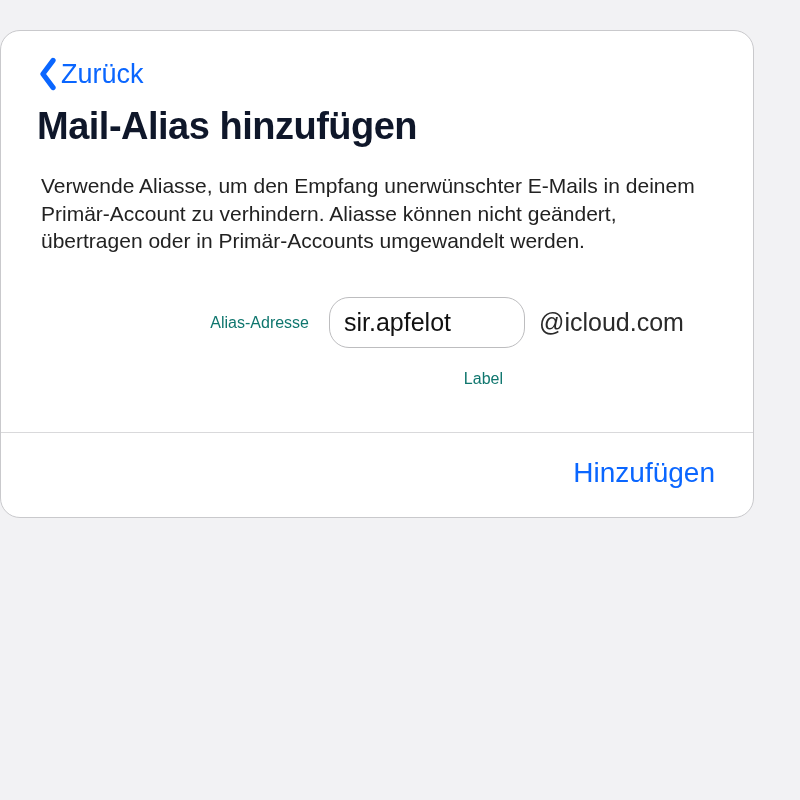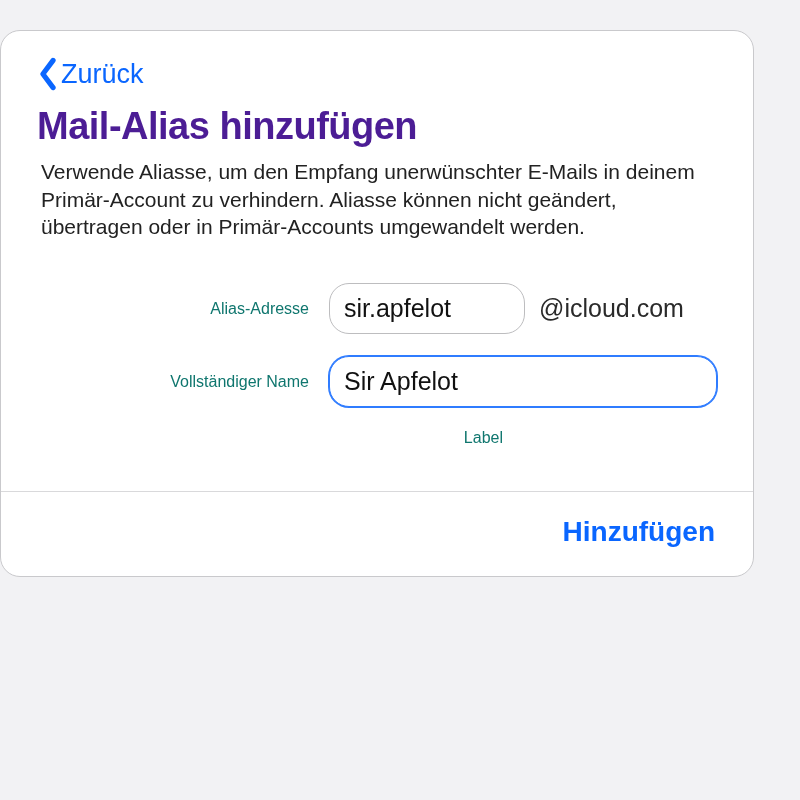--- a/index.html
+++ b/index.html
@@ -45,22 +45,22 @@
   }
   .back-row svg {
     width: 22px;
     height: 34px;
     display: block;
   }
   .title {
     font-size: 38px;
     font-weight: 800;
     letter-spacing: -0.5px;
-    color: #4c1d95;
-    margin: 0 0 10px 0;
+    color: #0f172a;
+    margin: 0 0 24px 0;
   }
   .desc {
     font-size: 21px;
     line-height: 1.32;
     color: #222;
     margin: 0 0 42px 4px;
   }
   .form-row {
     display: flex;
     align-items: center;
@@ -112,21 +112,21 @@
     border-top: 1px solid #d9d9db;
     padding: 20px 36px 24px 36px;
     display: flex;
     justify-content: flex-end;
   }
   .add-button {
     background: none;
     border: none;
     font-family: inherit;
     font-size: 28px;
-    font-weight: 700;
+    font-weight: 400;
     color: #0a66ff;
     cursor: pointer;
     padding: 4px 2px;
   }
 </style>
 </head>
 <body>
 
 <div class="stage">
   <div class="sheet">
@@ -145,26 +145,20 @@
       <p class="desc">Verwende Aliasse, um den Empfang unerwünschter E-Mails in deinem Primär-Account zu verhindern. Aliasse können nicht geändert, übertragen oder in Primär-Accounts umgewandelt werden.</p>
 
       <div class="form-row">
         <div class="form-label">Alias-Adresse</div>
         <div class="field-wrap">
           <input type="text" class="text-input alias-input" value="sir.apfelot" style="">
           <span class="domain-suffix">@icloud.com</span>
         </div>
       </div>
 
-      <div class="form-row">
-        <div class="form-label">Vollständiger Name</div>
-        <div class="field-wrap">
-          <input type="text" class="text-input wide-input focused" value="Sir Apfelot" style="">
-        </div>
-      </div>
 
       <div class="form-row">
         <div class="form-label">Label</div>
       </div>
 
     </div>
 
     <div class="footer">
       <button class="add-button">Hinzufügen</button>
     </div>

